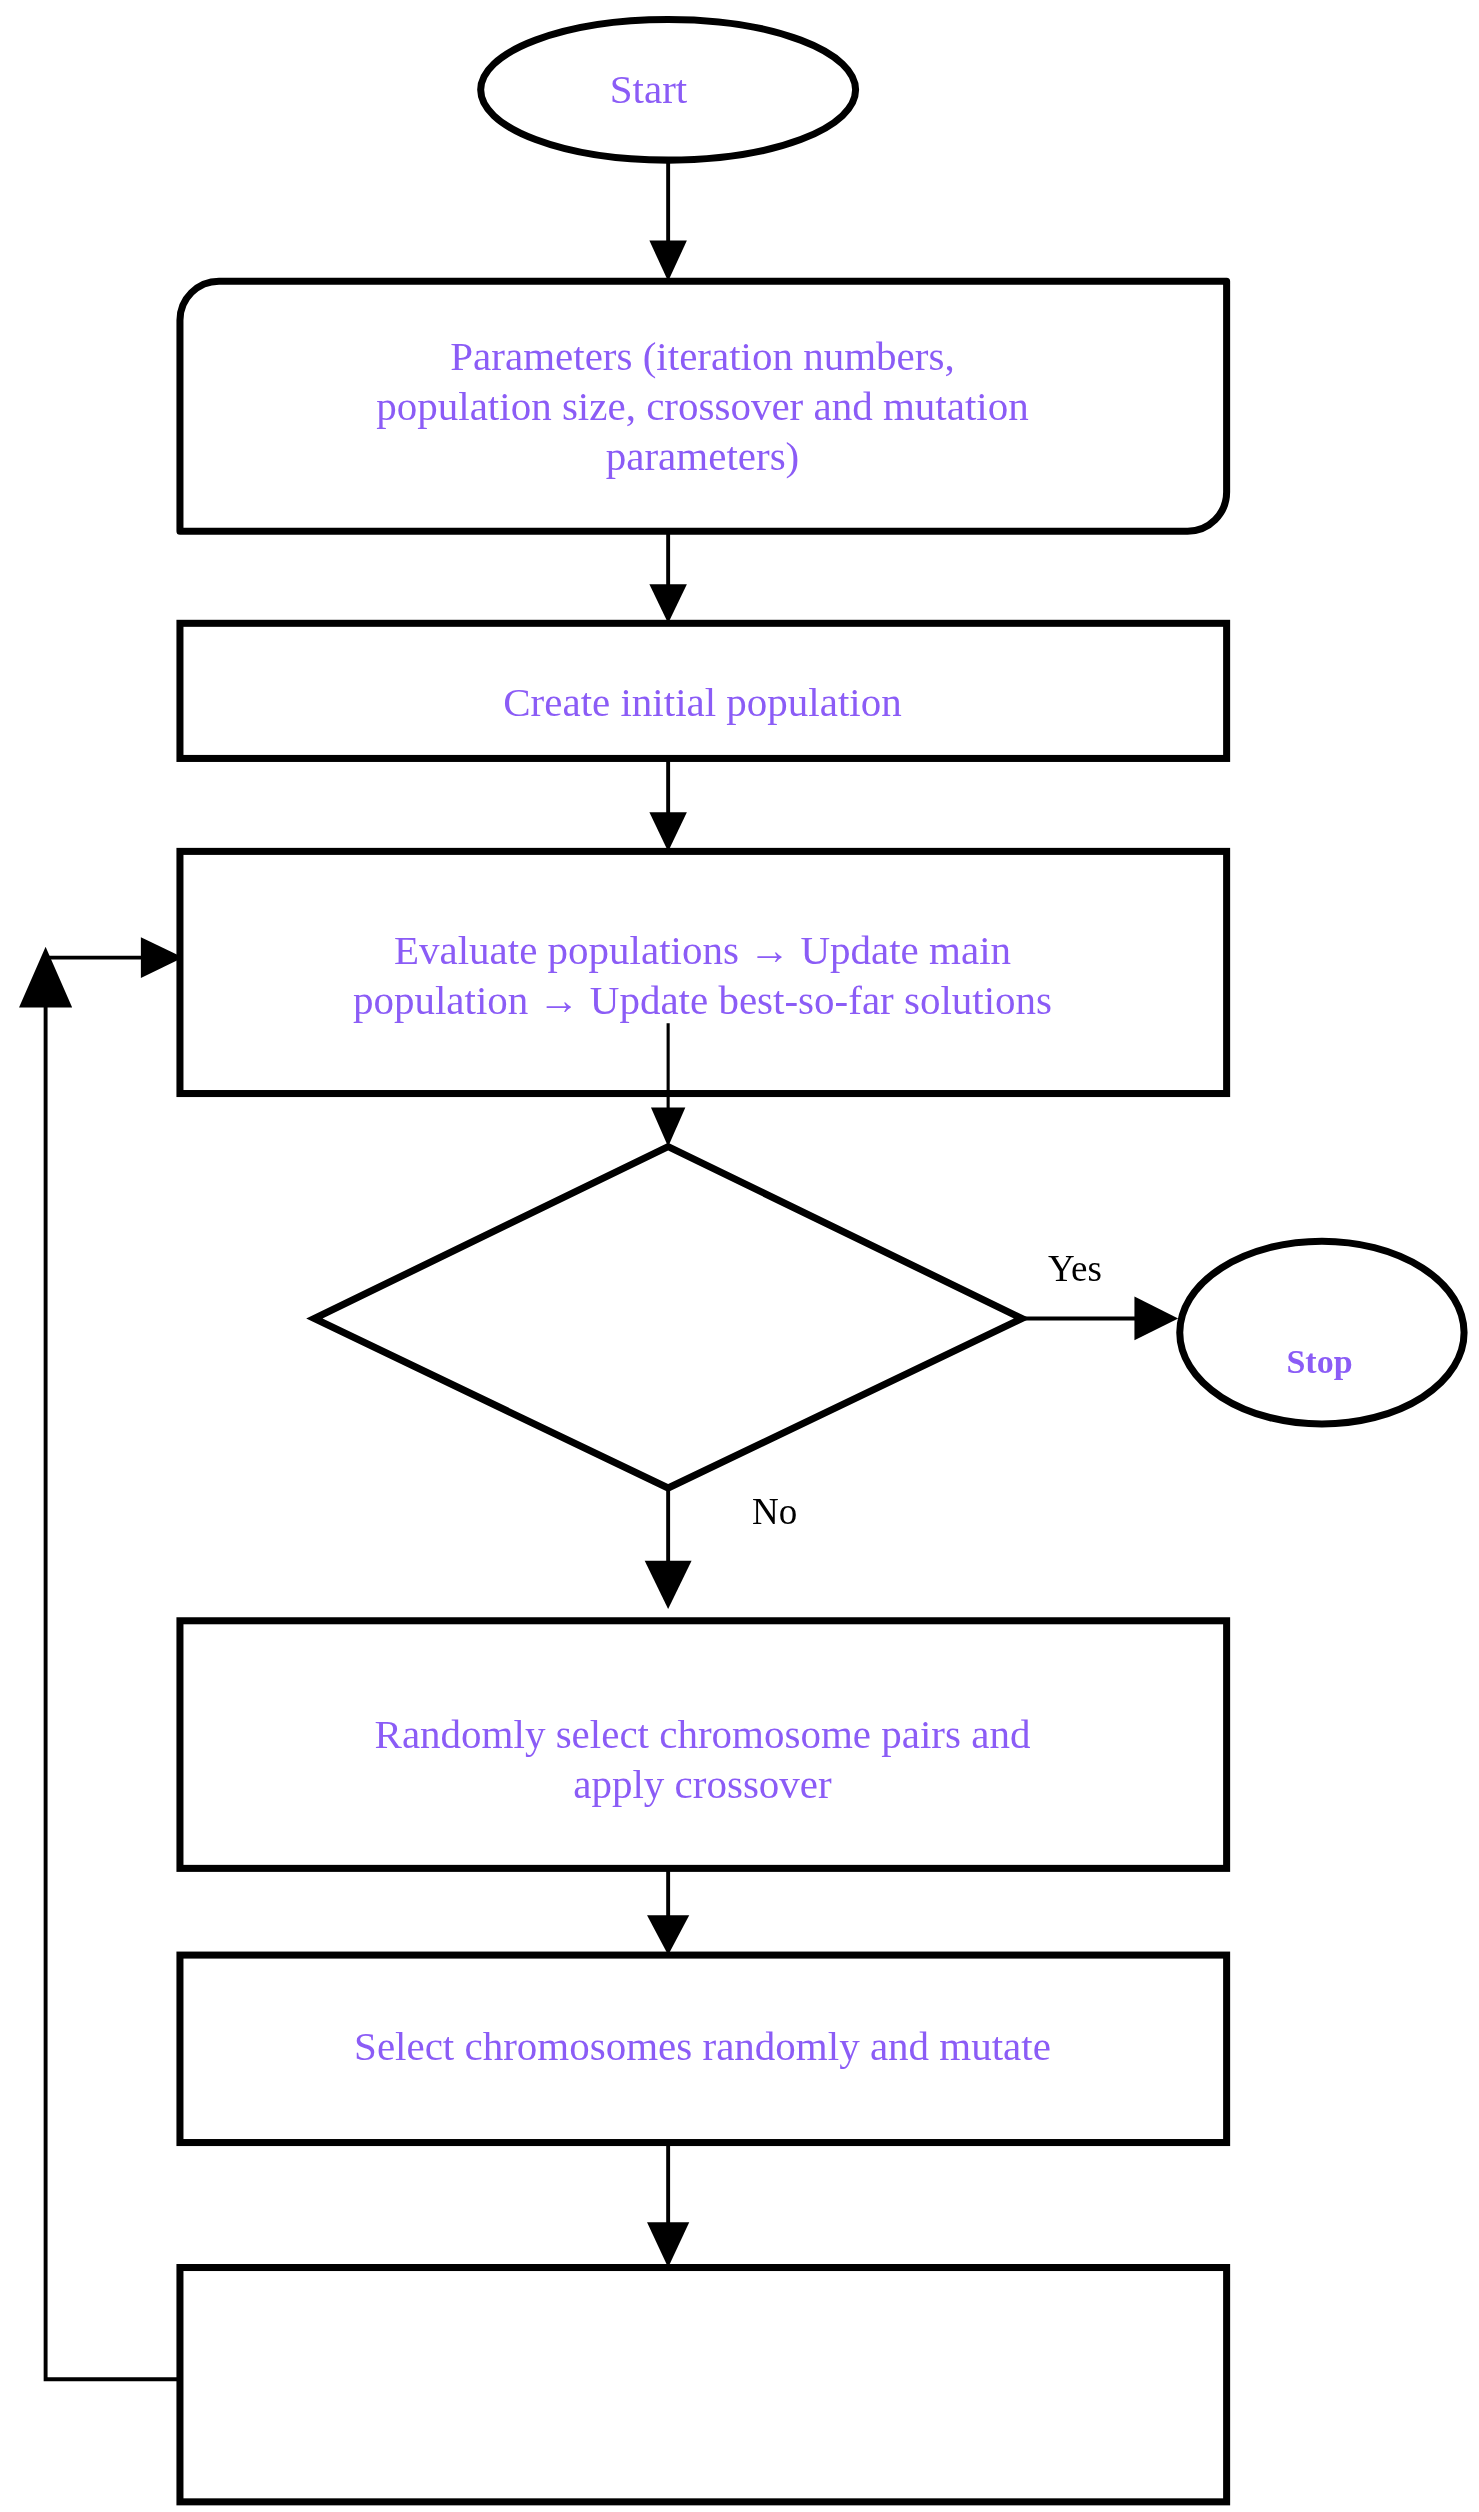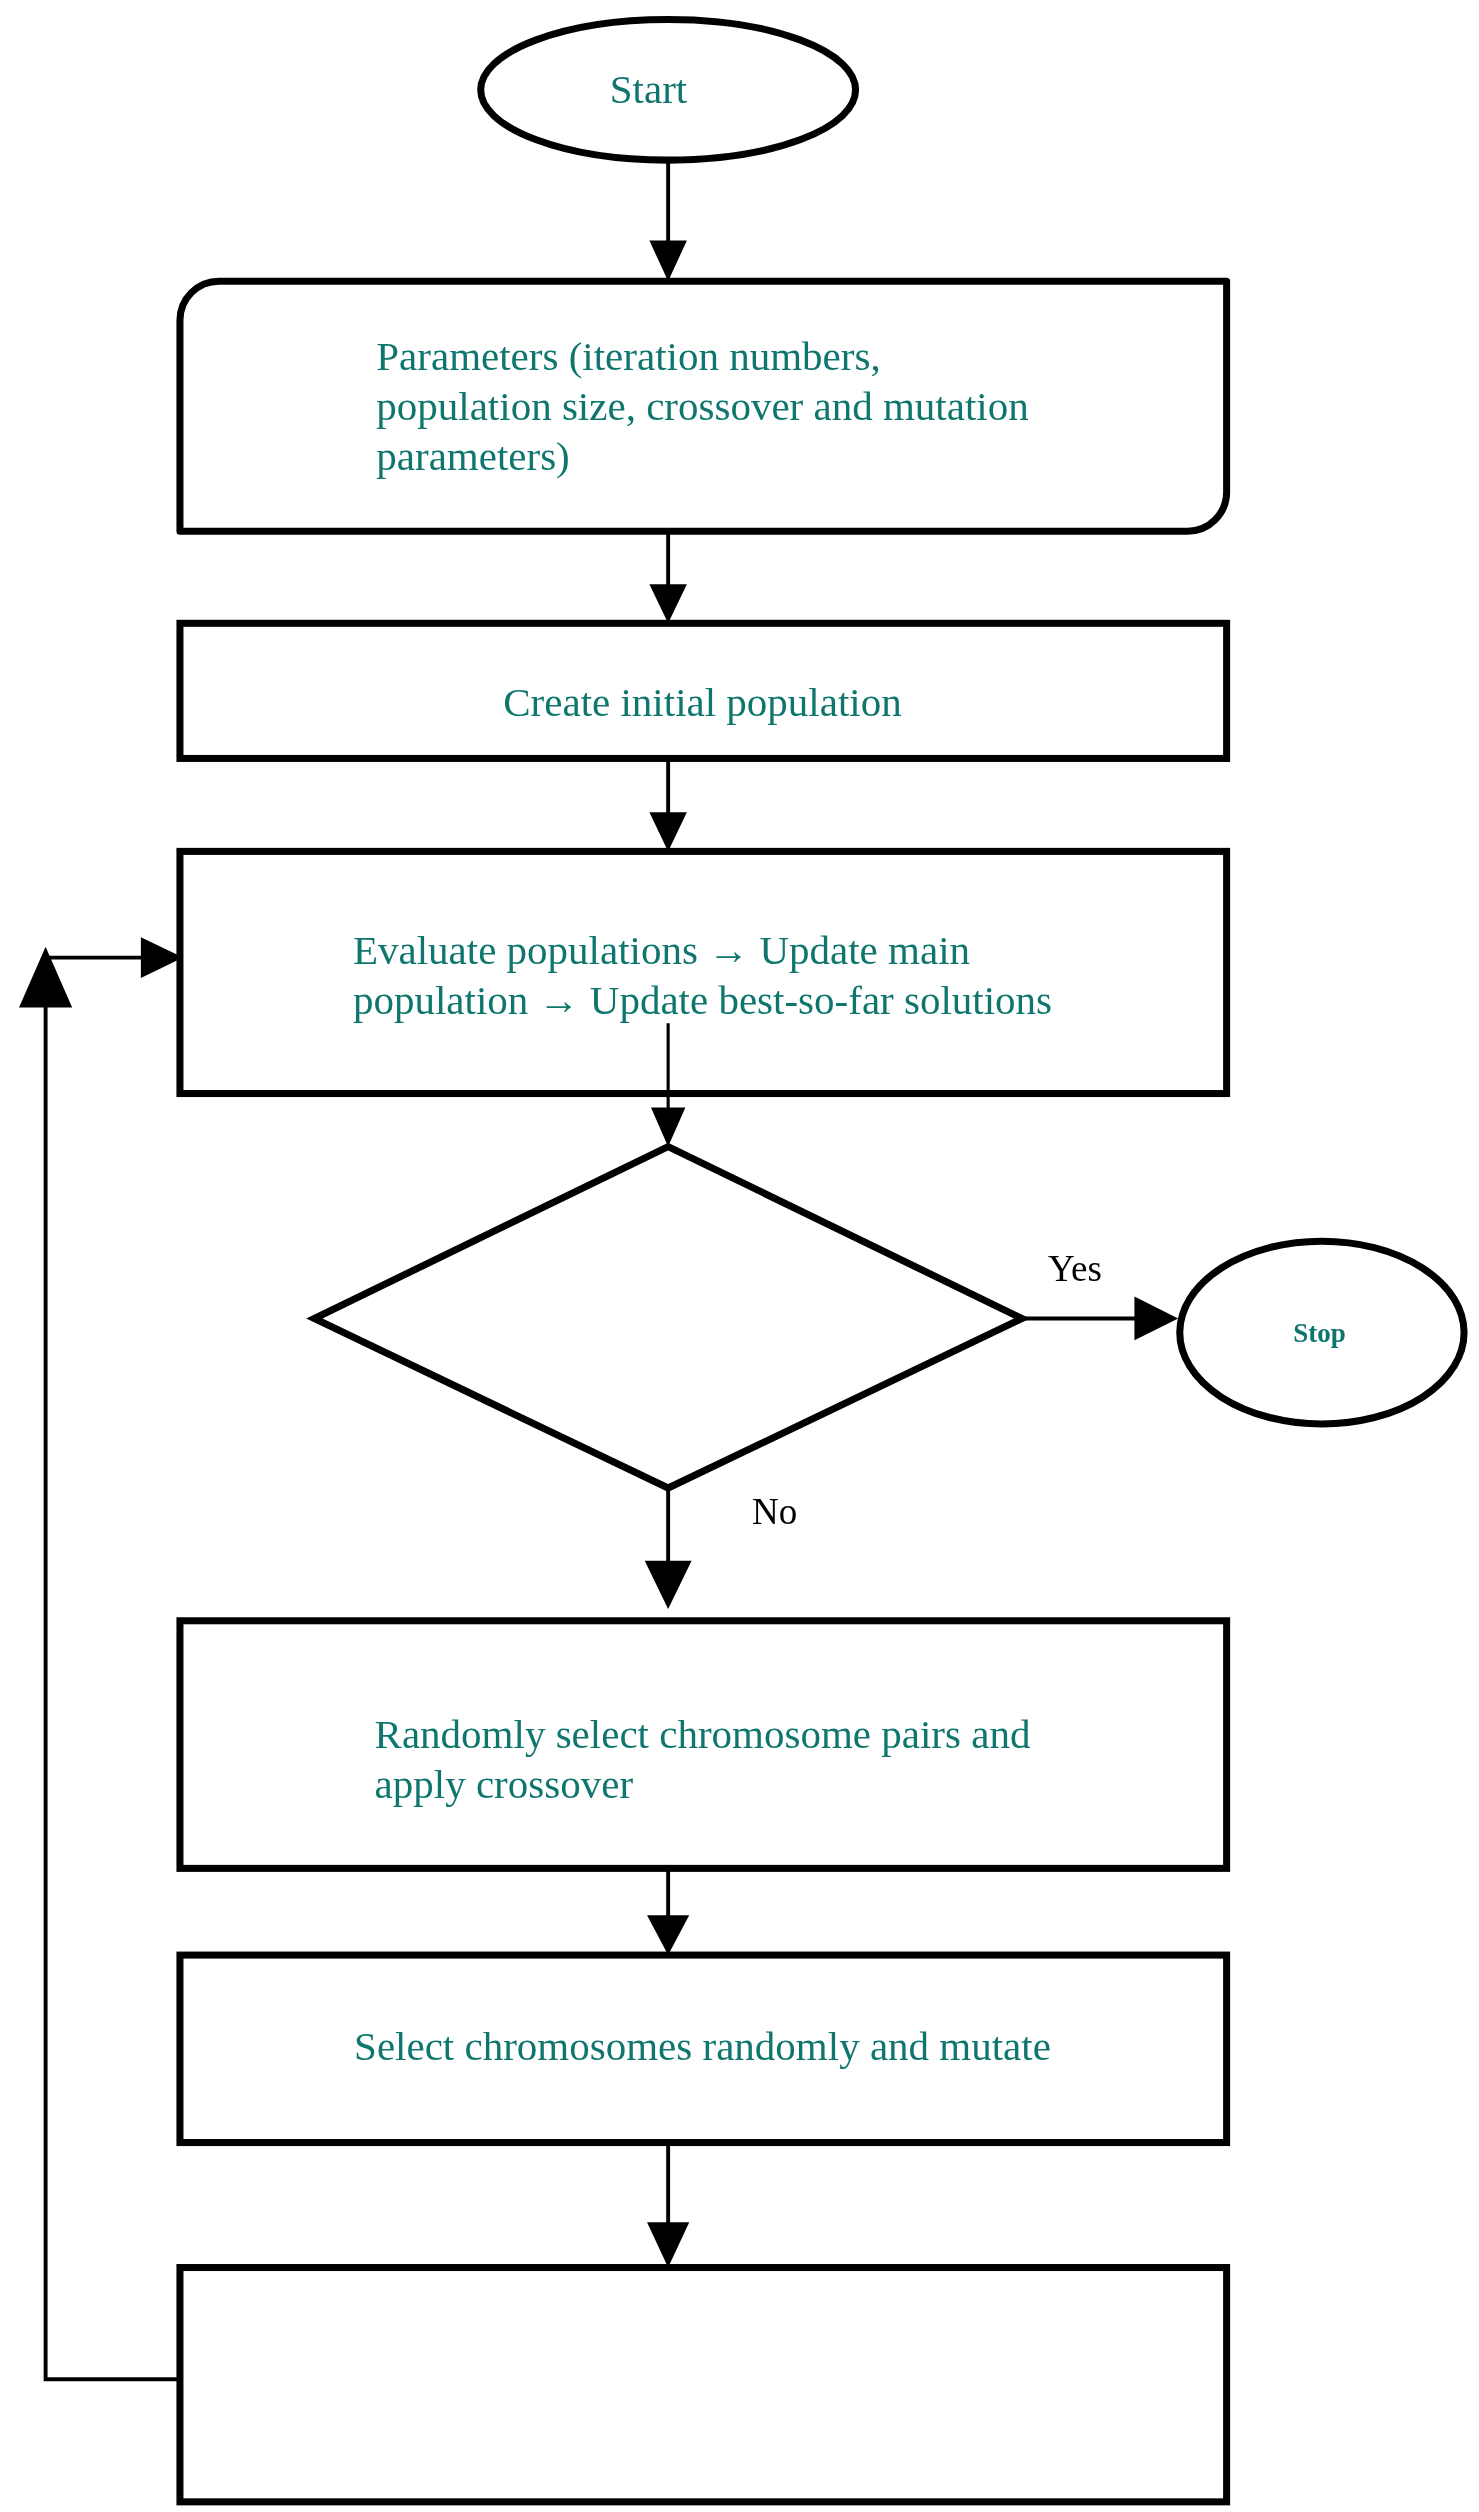--- a/index.html
+++ b/index.html
@@ -51,22 +51,22 @@
   }
   .arrow-head {
     fill: #000000;
     stroke: none;
   }
   .node-text {
     position: absolute;
     display: flex;
     align-items: center;
     justify-content: center;
-    text-align: left;
-    color: #0f766e;
+    text-align: center;
+    color: #8b5cf6;
     line-height: 1.22;
     white-space: pre-line;
     pointer-events: none;
   }
   .t-start {
     left: 461px; top: 22px; width: 375px; height: 134px;
     font-size: 41px;
   }
   .t-params {
     left: 187px; top: 281px; width: 1031px; height: 250px;
@@ -78,22 +78,22 @@
   }
   .t-evaluate {
     left: 187px; top: 858px; width: 1031px; height: 234px;
     font-size: 41px;
   }
   .t-decision {
     left: 367px; top: 1148px; width: 602px; height: 336px;
     font-size: 39px;
   }
   .t-stop {
-    left: 1178px; top: 1244px; width: 283px; height: 178px;
-    font-size: 27px;
+    left: 1178px; top: 1273px; width: 283px; height: 178px;
+    font-size: 34px;
     font-weight: bold;
   }
   .t-crossover {
     left: 187px; top: 1642px; width: 1031px; height: 234px;
     font-size: 41px;
   }
   .t-mutate {
     left: 187px; top: 1953px; width: 1031px; height: 187px;
     font-size: 41px;
   }

